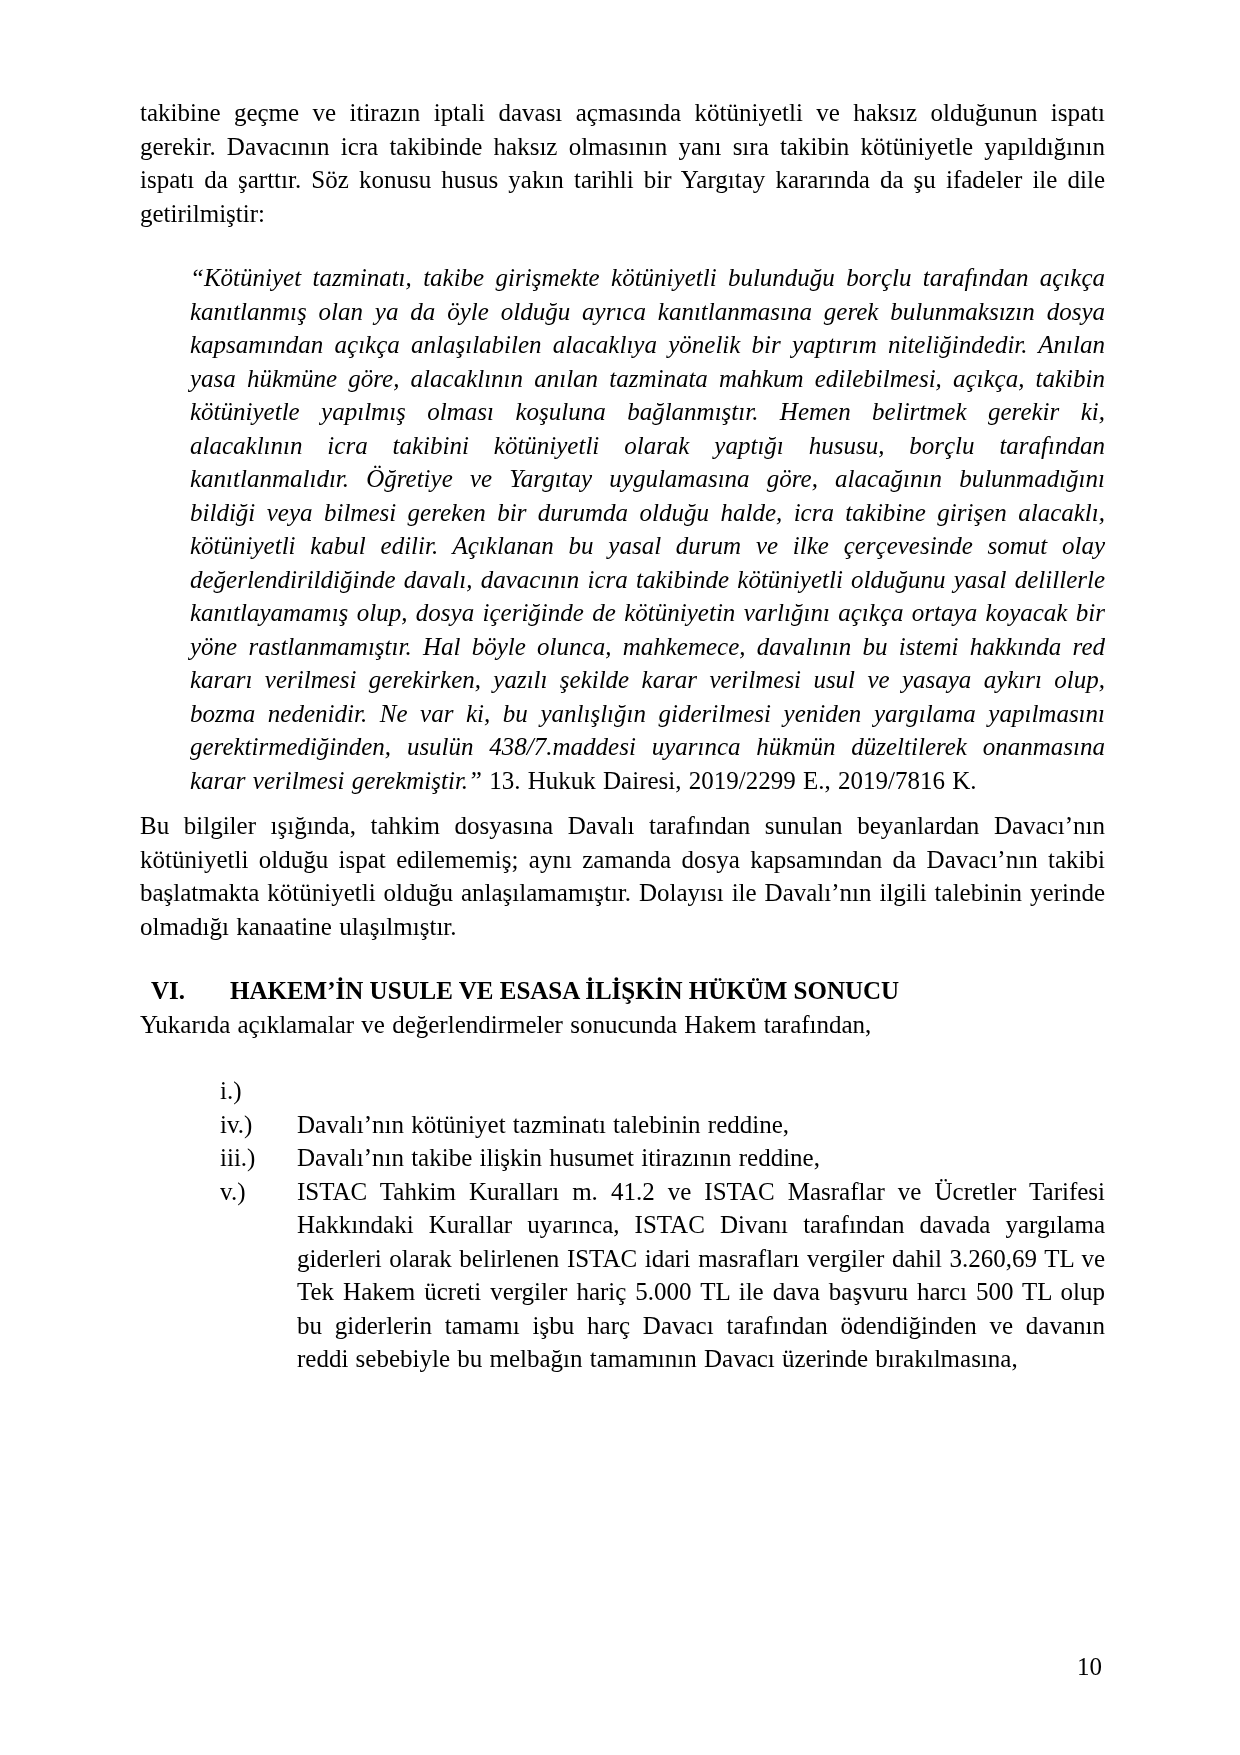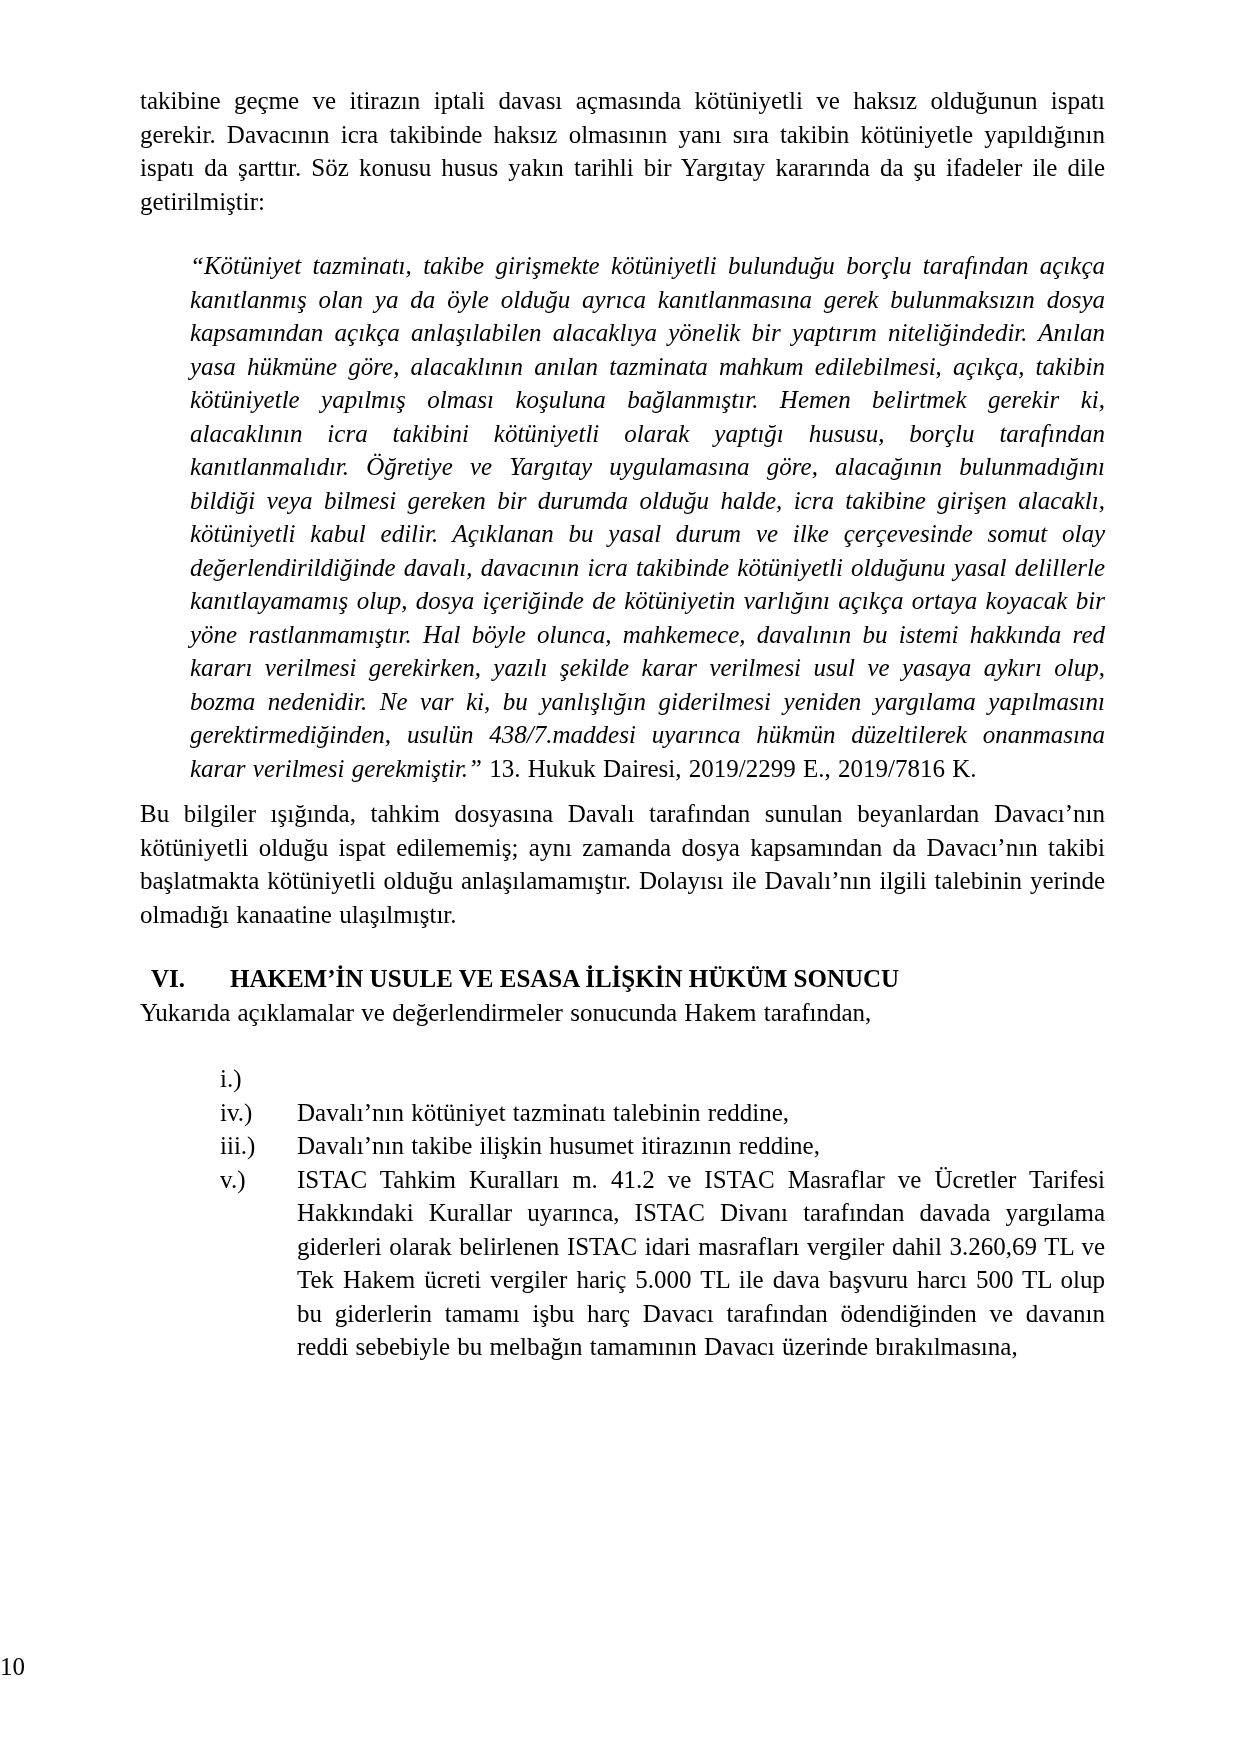--- a/index.html
+++ b/index.html
@@ -12,21 +12,21 @@
     width: 1240px;
     height: 1755px;
     background: #ffffff;
     color: #000000;
     font-family: "Liberation Serif", "DejaVu Serif", serif;
     overflow: hidden;
   }
   .content {
     position: absolute;
     left: 140px;
-    top: 4px;
+    top: 16px;
     width: 965px;
     padding-top: 80px;
   }
   .body-p {
     margin: 0;
     font-size: 25px;
     line-height: 33.5px;
     text-align: justify;
     word-spacing: 1px;
   }
@@ -79,20 +79,21 @@
   .item-text {
     flex: 1;
     text-align: justify;
     word-spacing: 1px;
   }
   .page-number {
     position: absolute;
     top: 1650px;
     left: 0;
     right: 138px;
+    text-align: right;
     font-size: 25px;
     line-height: 33.5px;
   }
 </style>
 </head>
 <body>
 
 <div class="page">
   <div class="content">
 

